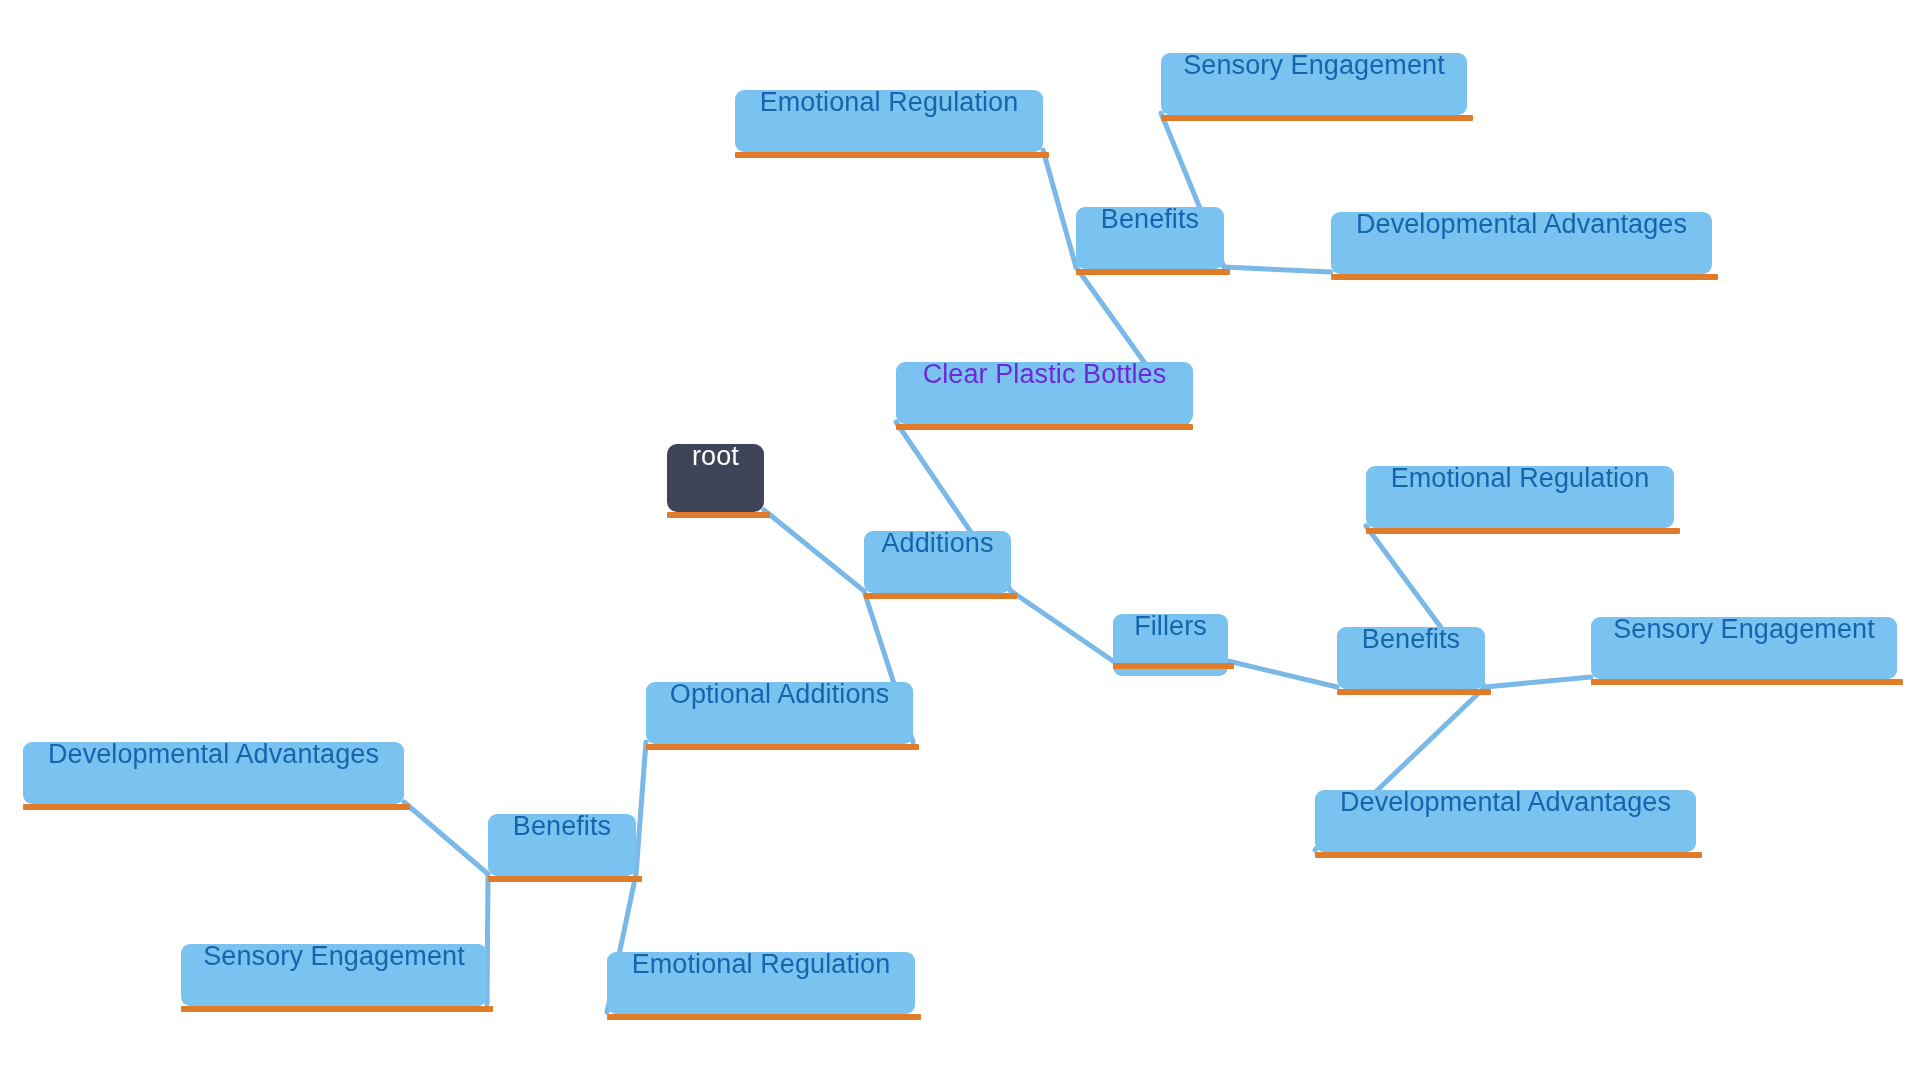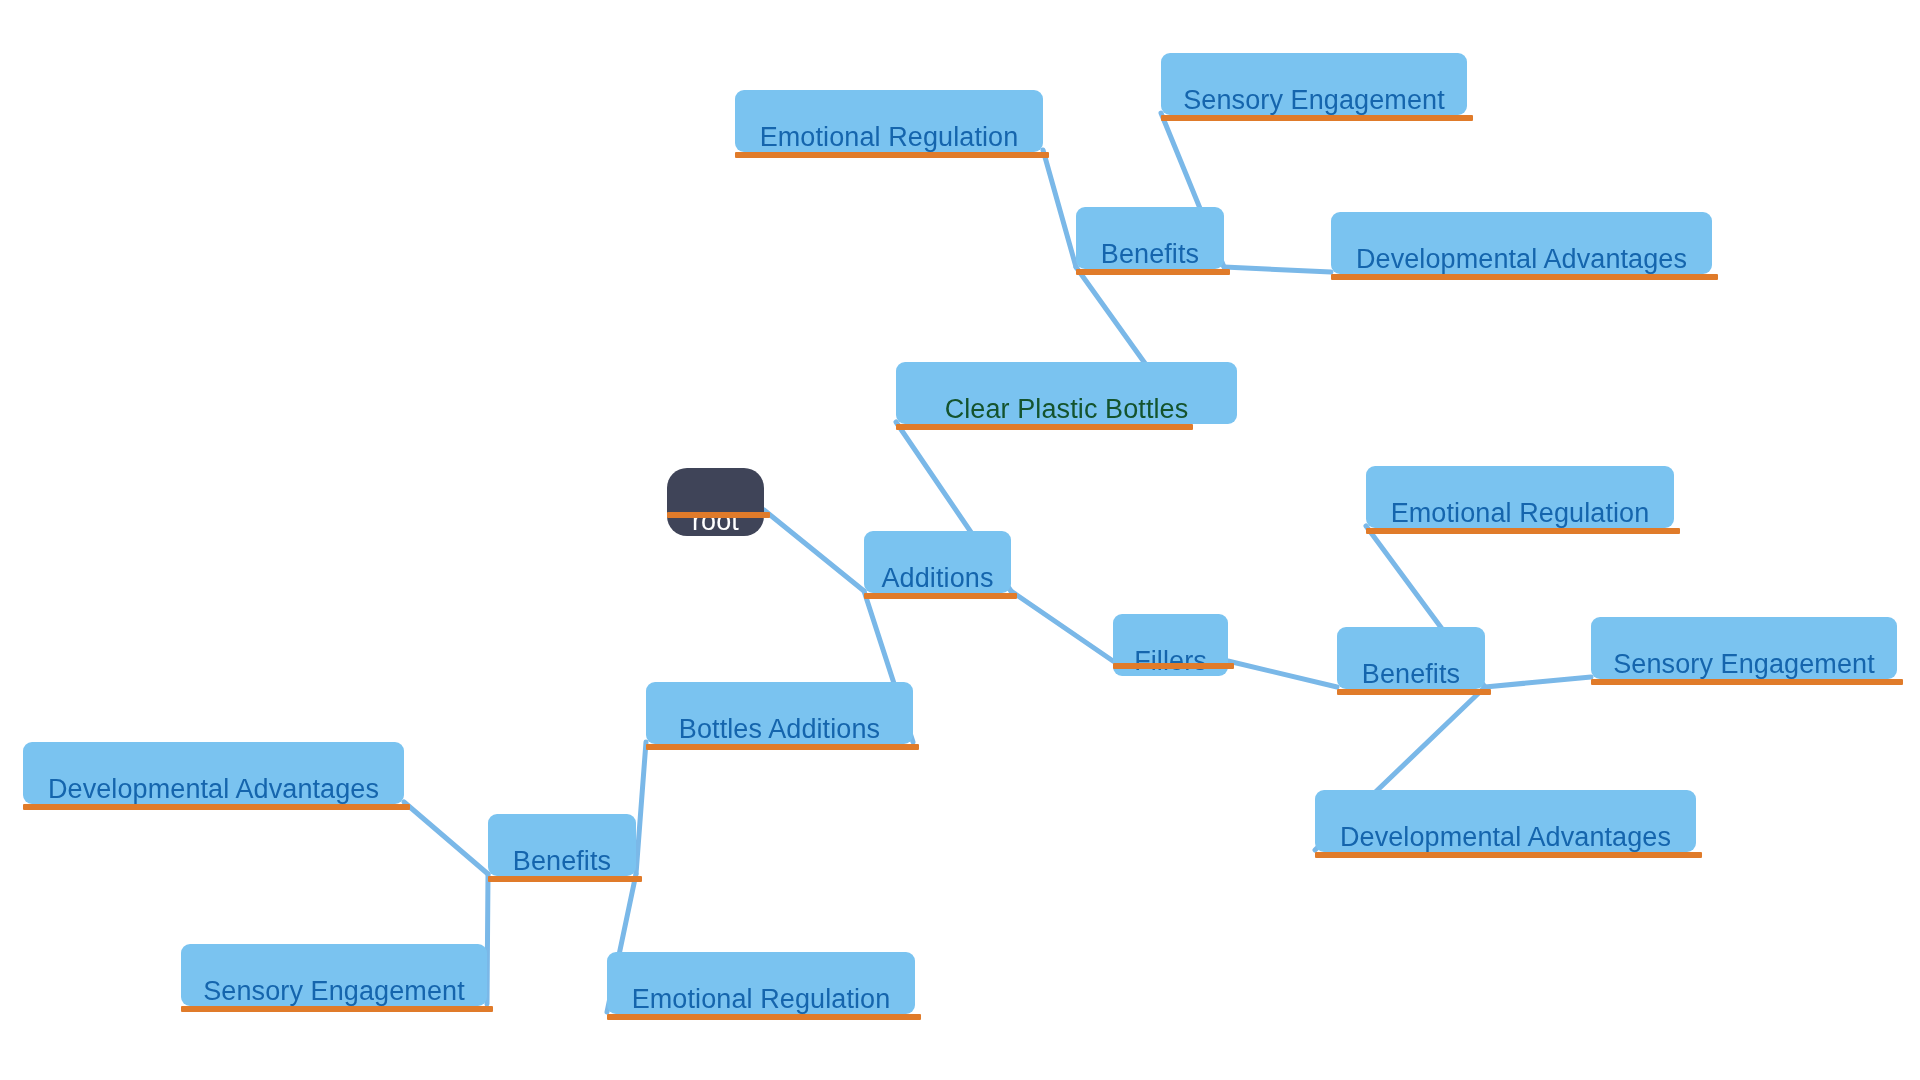--- a/index.html
+++ b/index.html
@@ -20,21 +20,21 @@
     left: 0;
     top: 0;
     width: 1920px;
     height: 1080px;
     pointer-events: none;
   }
   .node {
     position: absolute;
     box-sizing: border-box;
     display: flex;
-    align-items: flex-end;
+    align-items: flex-start;
     justify-content: center;
     border-radius: 9px;
     background: #7ac3f0;
     color: #1565ad;
     font-size: 27px;
     font-weight: 400;
     letter-spacing: 0.1px;
     white-space: nowrap;
     padding: 0 24px;
   }
@@ -45,22 +45,21 @@
   }
   .node-underline {
     position: absolute;
     height: 6px;
     background: #e07b2a;
     border-radius: 1px;
   }
   .node.root {
     background: #3f4458;
     color: #ffffff;
-    border-radius: 20px;
-    margin-top: 24px;
+    border-radius: 10px;
   }
 </style>
 </head>
 <body>
 
 <div id="canvas">
   <svg id="edge-layer" width="1920" height="1080" viewBox="0 0 1920 1080">
       <line x1="764" y1="510" x2="864" y2="591" stroke="#7ab8e8" stroke-width="5" stroke-linecap="round"></line>
       <line x1="1011" y1="591" x2="896" y2="422" stroke="#7ab8e8" stroke-width="5" stroke-linecap="round"></line>
       <line x1="1011" y1="591" x2="1113" y2="661" stroke="#7ab8e8" stroke-width="5" stroke-linecap="round"></line>
@@ -80,30 +79,30 @@
     </svg>
   <div id="node-layer">
       <div class="node root" style="left: 667px; top: 444px; width: 97px; height: 68px; background: rgb(63, 68, 88); color: rgb(255, 255, 255);">
         <span class="node-label">root</span>
       </div>
       <div class="node-underline" style="left: 667px; top: 512px; width: 103px; background: rgb(224, 123, 42);"></div>
       <div class="node" style="left: 864px; top: 531px; width: 147px; height: 62px; background: rgb(122, 195, 240); color: rgb(21, 101, 173);">
         <span class="node-label">Additions</span>
       </div>
       <div class="node-underline" style="left: 864px; top: 593px; width: 153px; background: rgb(224, 123, 42);"></div>
-      <div class="node" style="left: 896px; top: 362px; width: 341px; height: 62px; background: rgb(122, 195, 240); color: #14532d;">
+      <div class="node" style="left: 896px; top: 362px; width: 297px; height: 62px; background: rgb(122, 195, 240); color: #6d28d9;">
         <span class="node-label">Clear Plastic Bottles</span>
       </div>
       <div class="node-underline" style="left: 896px; top: 424px; width: 297px; background: rgb(224, 123, 42);"></div>
       <div class="node" style="left: 1113px; top: 614px; width: 115px; height: 62px; background: rgb(122, 195, 240); color: rgb(21, 101, 173);">
         <span class="node-label">Fillers</span>
       </div>
       <div class="node-underline" style="left: 1113px; top: 663px; width: 121px; background: rgb(224, 123, 42);"></div>
       <div class="node" style="left: 646px; top: 682px; width: 267px; height: 62px; background: rgb(122, 195, 240); color: rgb(21, 101, 173);">
-        <span class="node-label">Bottles Additions</span>
+        <span class="node-label">Optional Additions</span>
       </div>
       <div class="node-underline" style="left: 646px; top: 744px; width: 273px; background: rgb(224, 123, 42);"></div>
       <div class="node" style="left: 1076px; top: 207px; width: 148px; height: 62px; background: rgb(122, 195, 240); color: rgb(21, 101, 173);">
         <span class="node-label">Benefits</span>
       </div>
       <div class="node-underline" style="left: 1076px; top: 269px; width: 154px; background: rgb(224, 123, 42);"></div>
       <div class="node" style="left: 735px; top: 90px; width: 308px; height: 62px; background: rgb(122, 195, 240); color: rgb(21, 101, 173);">
         <span class="node-label">Emotional Regulation</span>
       </div>
       <div class="node-underline" style="left: 735px; top: 152px; width: 314px; background: rgb(224, 123, 42);"></div>

